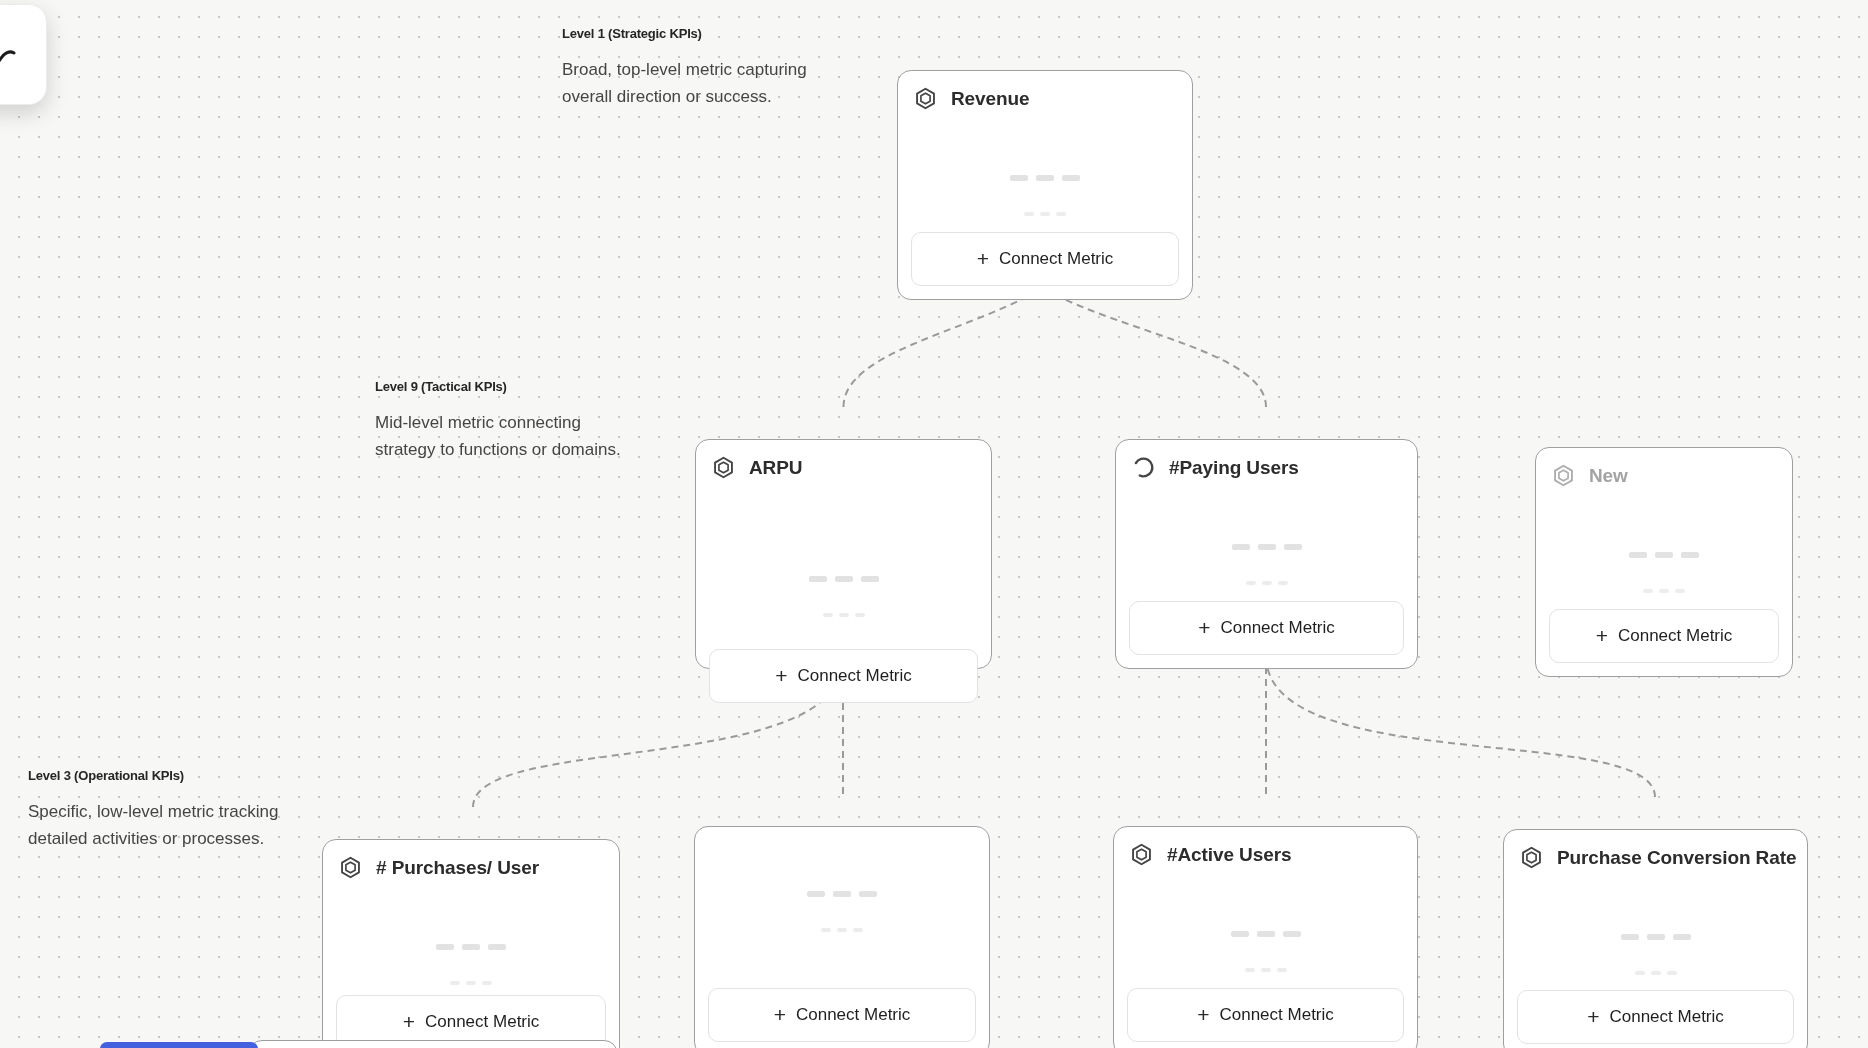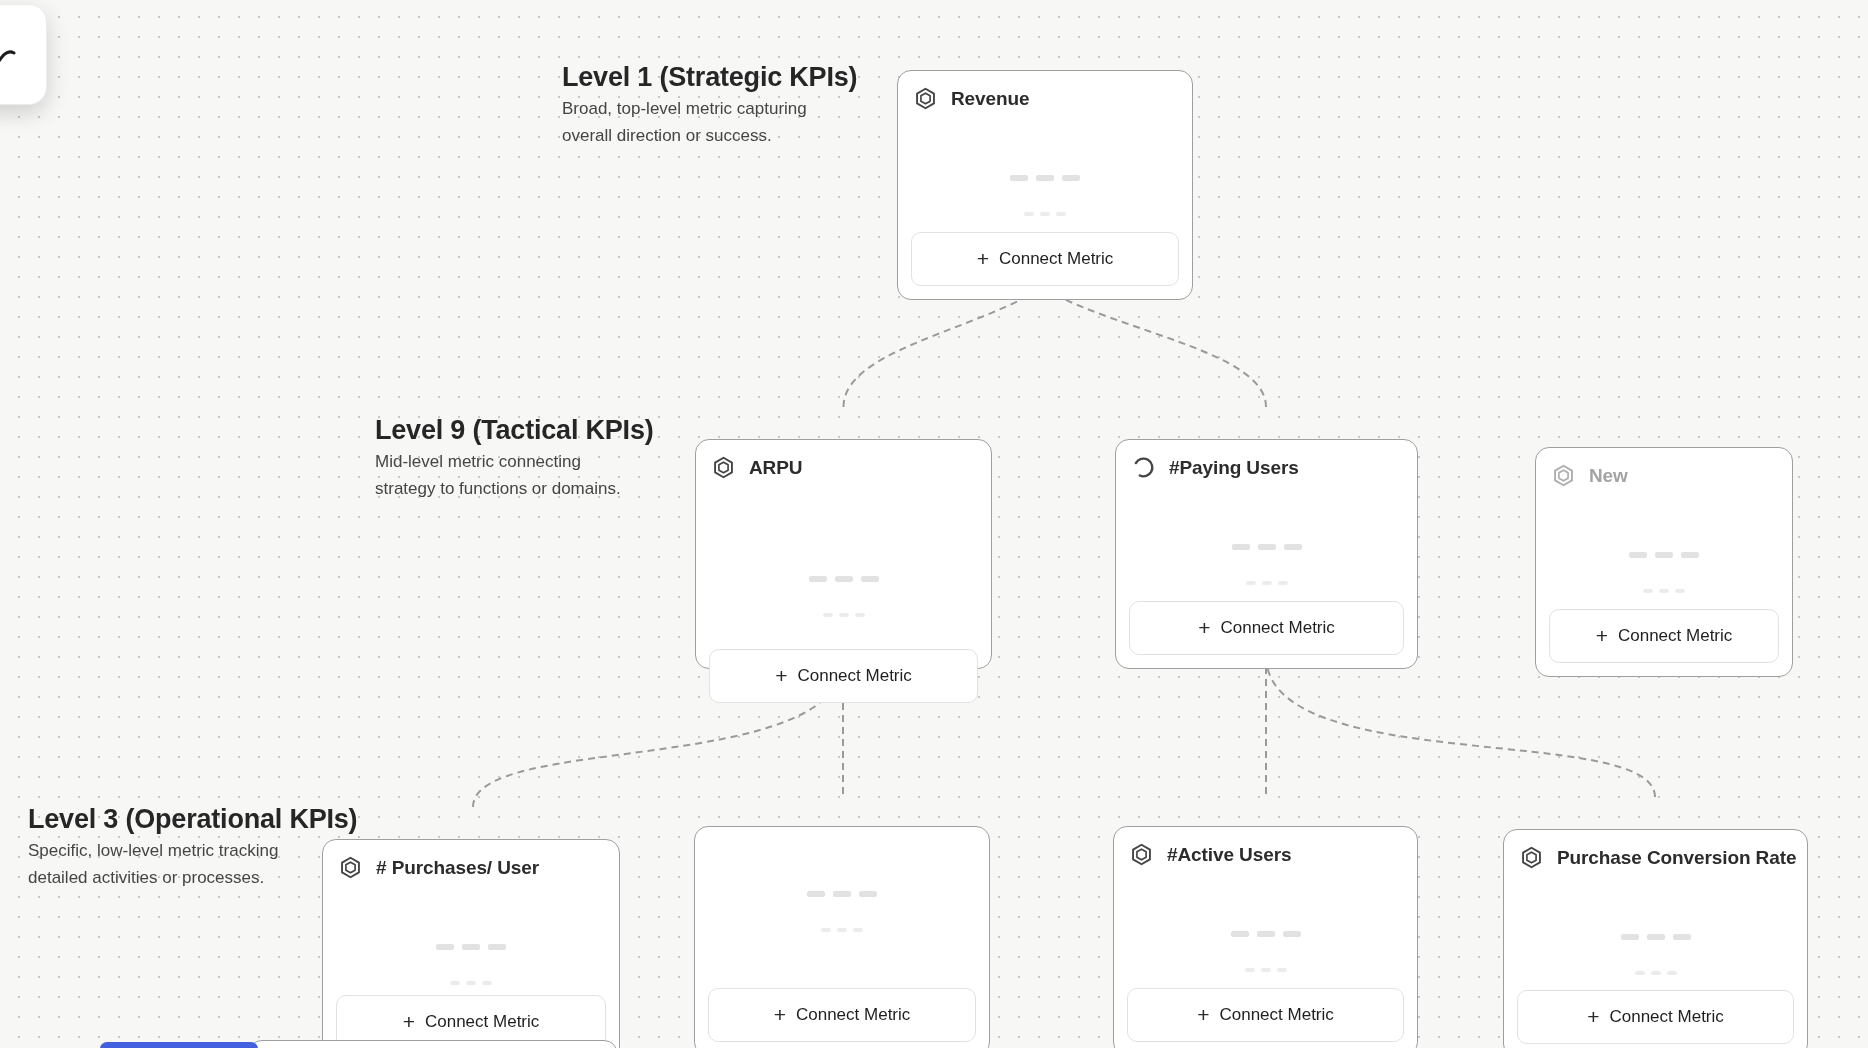--- a/index.html
+++ b/index.html
@@ -8,22 +8,22 @@
     font-family:"Liberation Sans", sans-serif;
     background:#f7f7f6;
   }
   #canvas{
     position:absolute;inset:0;width:1868px;height:1048px;
     background-image:radial-gradient(circle,#c7c7c7 1.3px, transparent 1.45px);
     background-size:20px 20px;background-position:9px 7px;
   }
   
   .level-block{position:absolute;z-index:2;}
-  .lvl-title{font-size:27px;font-weight:700;color:#262626;letter-spacing:-0.2px;margin-top:36px;}
-  .lvl-desc{margin-top:2px;font-size:17px;line-height:27px;color:#454545;white-space:pre-line;}
+  .lvl-title{font-size:13px;font-weight:700;color:#262626;letter-spacing:-0.2px;}
+  .lvl-desc{margin-top:15px;font-size:17px;line-height:27px;color:#454545;white-space:pre-line;}
   #level1{left:562px;top:26px;}
   #level2{left:375px;top:379px;}
   #level3{left:28px;top:768px;}
   
   svg.edges{position:absolute;left:0;top:0;z-index:1;}
   .edge{fill:none;stroke:#9a9a9a;stroke-width:2;stroke-dasharray:7 5;}
   .arrowhead{fill:#8c8c8c;stroke:none;}
   
   .metric-card{
     position:absolute;z-index:3;background:#ffffff;

